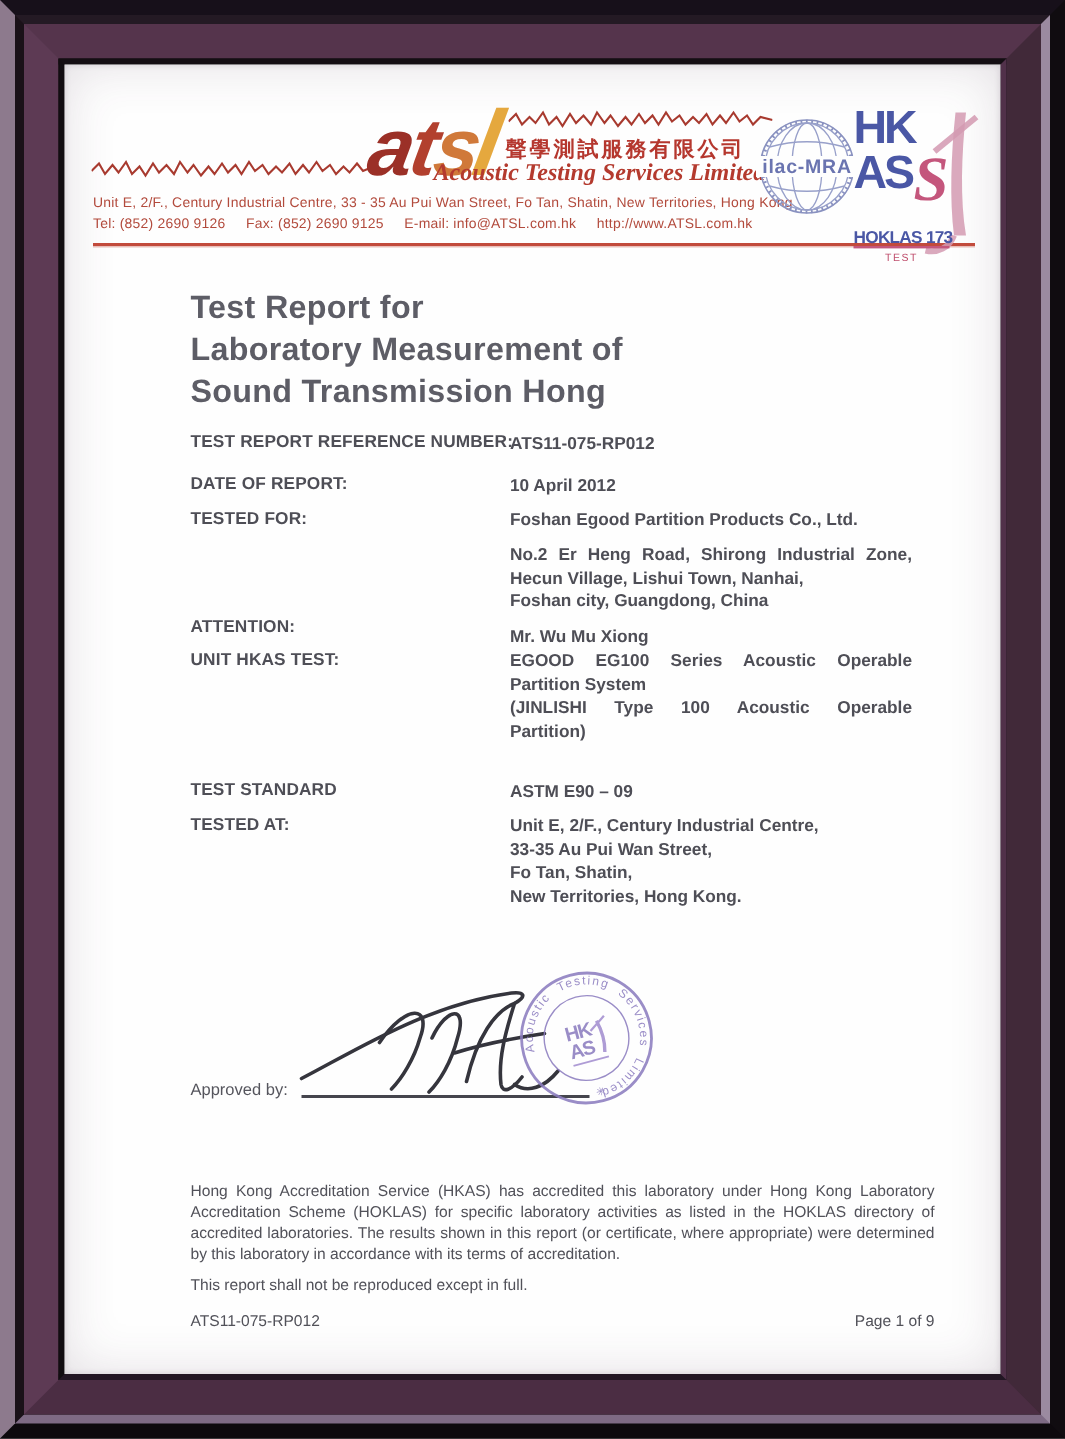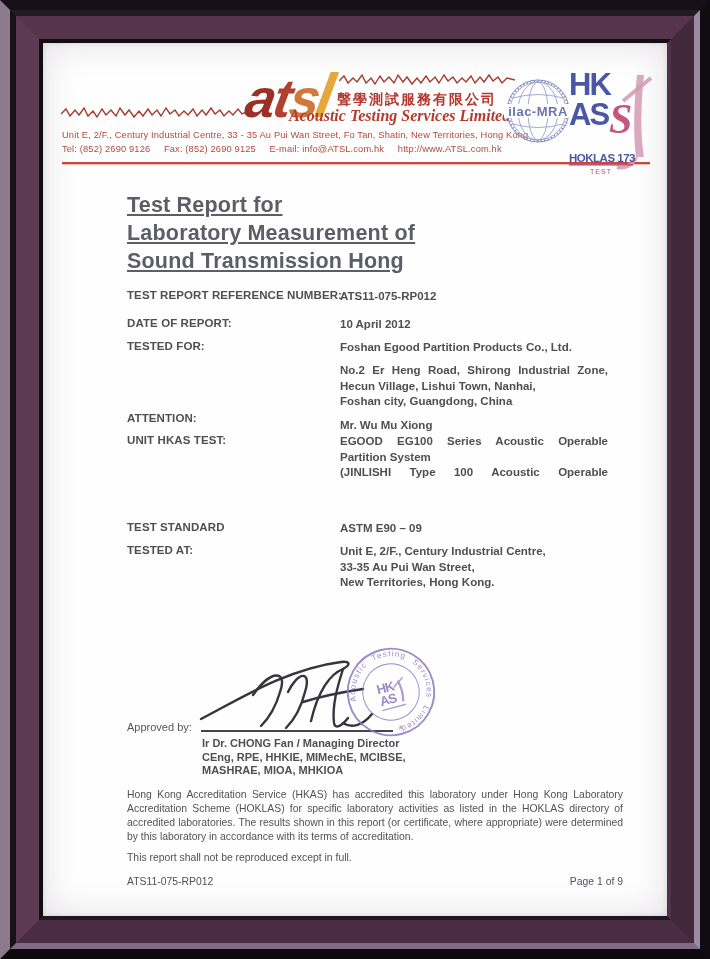--- a/index.html
+++ b/index.html
@@ -87,21 +87,21 @@
               <path d="M 56 38 L 84 15" stroke="#d49ab2" stroke-width="4" opacity=".85"></path>
               <path d="M 69 94 C 66 102, 58 106, 50 104" fill="none" stroke="#d49ab2" stroke-width="4" opacity=".85"></path>
               <text x="2" y="32" font-family="Liberation Sans, sans-serif" font-weight="bold" font-size="31" fill="#4a57a5" letter-spacing="-2">HK</text>
               <text x="2" y="62" font-family="Liberation Sans, sans-serif" font-weight="bold" font-size="31" fill="#4a57a5" letter-spacing="-2">AS</text>
               <text x="42" y="70" font-family="Liberation Serif, serif" font-weight="bold" font-style="italic" font-size="42" fill="#c4567c">S</text>
               <text x="2" y="99" font-family="Liberation Sans, sans-serif" font-weight="bold" font-size="11.5" fill="#4a57a5" letter-spacing="-.5">HOKLAS 173</text>
               <rect x="2" y="101" width="64" height="1.6" fill="#c4567c"></rect>
               <text x="34" y="111" text-anchor="middle" font-family="Liberation Sans, sans-serif" font-size="7" fill="#c0506e" letter-spacing="1">TEST</text>
             </svg>
 
-            <div class="abs title" style="left:84px;top:148px;text-decoration:underline;">
+            <div class="abs title" style="left:84px;top:148px;">
               <div>Test Report for</div>
               <div>Laboratory Measurement of</div>
               <div>Sound Transmission Hong</div>
             </div>
 
             <div class="abs lbl" style="left:84px;top:246px;">TEST REPORT REFERENCE NUMBER:</div>
             <div class="abs val" style="left:297px;top:246px;">ATS11-075-RP012</div>
 
             <div class="abs lbl" style="left:84px;top:274px;">DATE OF REPORT:</div>
             <div class="abs val" style="left:297px;top:274px;">10 April 2012</div>
@@ -116,29 +116,31 @@
             </div>
 
             <div class="abs lbl" style="left:84px;top:369px;">ATTENTION:</div>
             <div class="abs val" style="left:297px;top:375px;">Mr. Wu Mu Xiong</div>
 
             <div class="abs lbl" style="left:84px;top:391px;">UNIT HKAS TEST:</div>
             <div class="abs val" style="left:297px;top:391px;">
               <div class="jl">EGOOD EG100 Series Acoustic Operable</div>
               <div>Partition System</div>
               <div class="jl">(JINLISHI Type 100 Acoustic Operable</div>
+              <div>Partition)</div>
             </div>
 
             <div class="abs lbl" style="left:84px;top:478px;">TEST STANDARD</div>
             <div class="abs val" style="left:297px;top:478px;">ASTM E90 – 09</div>
 
             <div class="abs lbl" style="left:84px;top:501px;">TESTED AT:</div>
             <div class="abs val" style="left:297px;top:501px;">
               <div>Unit E, 2/F., Century Industrial Centre,</div>
               <div>33-35 Au Pui Wan Street,</div>
+              <div>Fo Tan, Shatin,</div>
               <div>New Territories, Hong Kong.</div>
             </div>
 
             <div class="abs apby" style="left:84px;top:678px;">Approved by:</div>
 
             <div class="abs sigline" style="left:158px;top:687px;width:192px;"></div>
 
             <svg class="abs" style="left:148px;top:596px;" width="190" height="100" viewBox="0 0 190 100">
               <g fill="none" stroke="#35353d" stroke-width="2.4" stroke-linecap="round">
                 <path d="M 10 80 C 45 62, 95 30, 150 23 C 158 22, 161 25, 152 30"></path>
@@ -160,25 +162,20 @@
                 <textPath href="#ringPath" startOffset="0">Acoustic  Testing  Services  Limited</textPath>
               </text>
               <text x="50" y="92" text-anchor="middle" font-size="8" fill="#8d7ec0">✳</text>
               <text x="36" y="49" font-family="Liberation Sans, sans-serif" font-weight="bold" font-size="14" fill="#8d7ec0" letter-spacing="-1">HK</text>
               <text x="36" y="62" font-family="Liberation Sans, sans-serif" font-weight="bold" font-size="14" fill="#8d7ec0" letter-spacing="-1">AS</text>
               <path d="M 60 40 C 62 48, 62 56, 60 63" fill="none" stroke="#a48fd0" stroke-width="2.4"></path>
               <path d="M 54 46 L 66 38" stroke="#a48fd0" stroke-width="1.6"></path>
               <rect x="36" y="66" width="26" height="1.4" fill="#a48fd0"></rect>
             </svg>
 
-            <div class="abs name" style="left:159px;top:694px;">
-              <div>Ir Dr. CHONG Fan / Managing Director</div>
-              <div>CEng, RPE, HHKIE, MIMechE, MCIBSE,</div>
-              <div>MASHRAE, MIOA, MHKIOA</div>
-            </div>
 
             <div class="abs para" style="left:84px;top:745px;">Hong Kong Accreditation Service (HKAS) has accredited this laboratory under Hong Kong Laboratory Accreditation Scheme (HOKLAS) for specific laboratory activities as listed in the HOKLAS directory of accredited laboratories. The results shown in this report (or certificate, where appropriate) were determined by this laboratory in accordance with its terms of accreditation.</div>
             <div class="abs small" style="left:84px;top:809px;">This report shall not be reproduced except in full.</div>
             <div class="abs small" style="left:84px;top:833px;">ATS11-075-RP012</div>
             <div class="abs small pageno" style="left:84px;top:833px;">Page 1 of 9</div>
 
           </div>
         </div>
       </div>
     </div>

